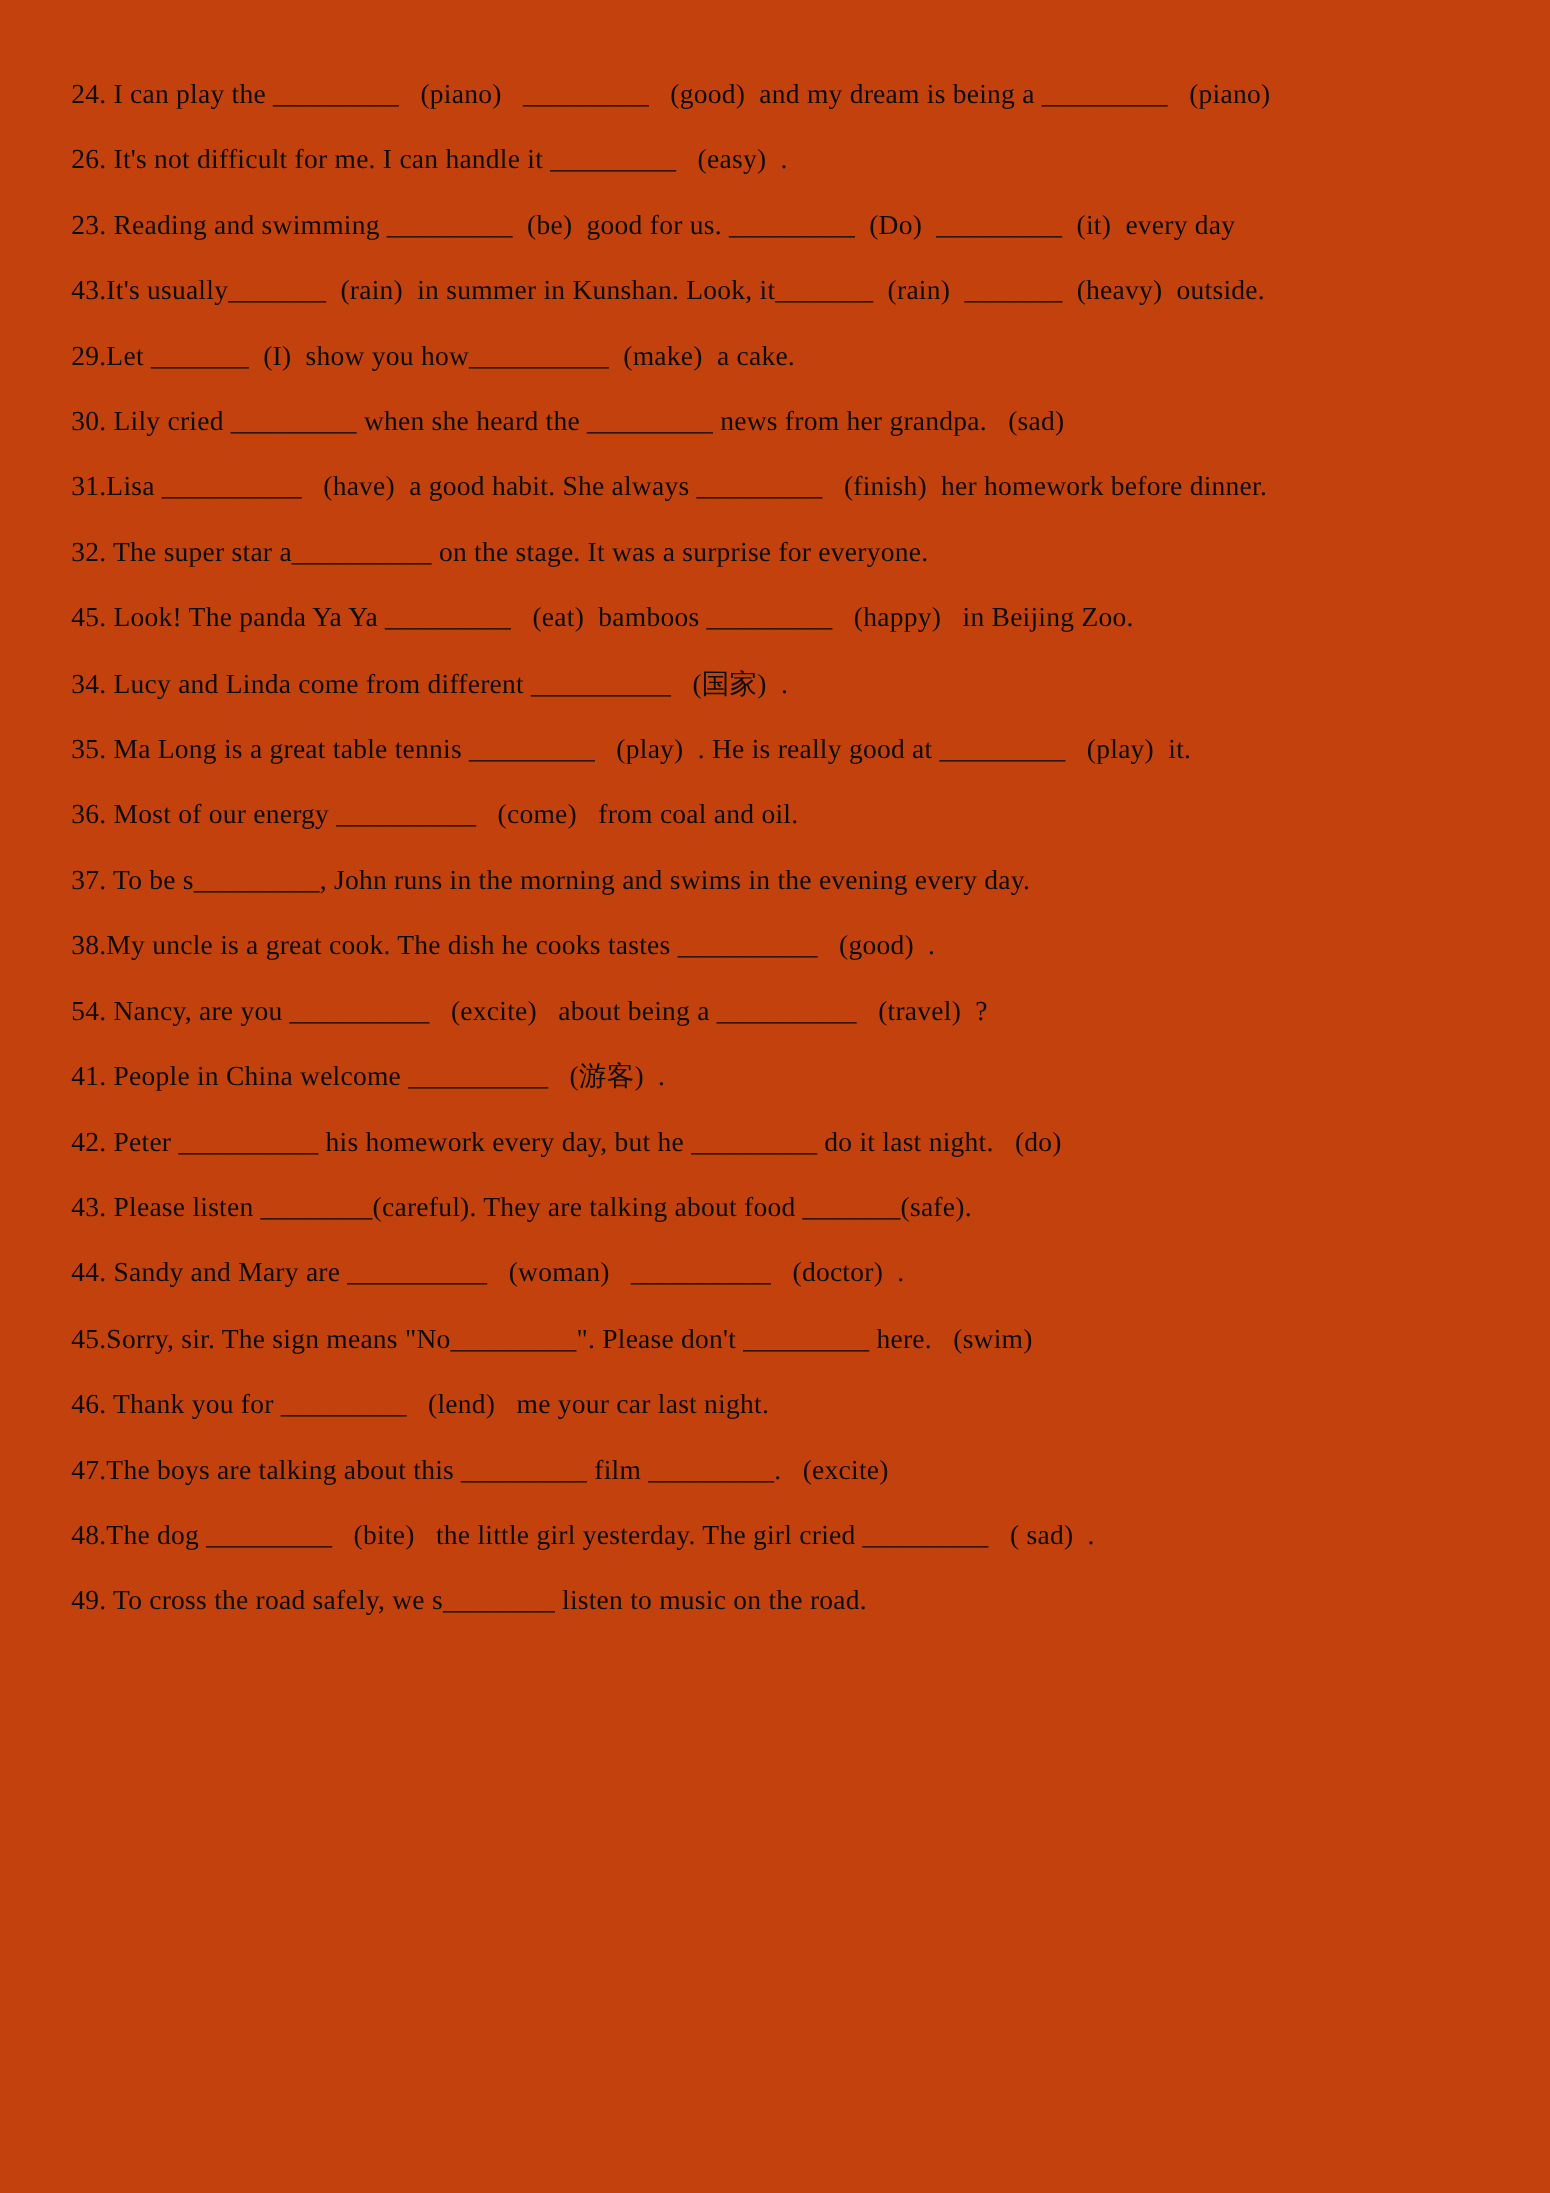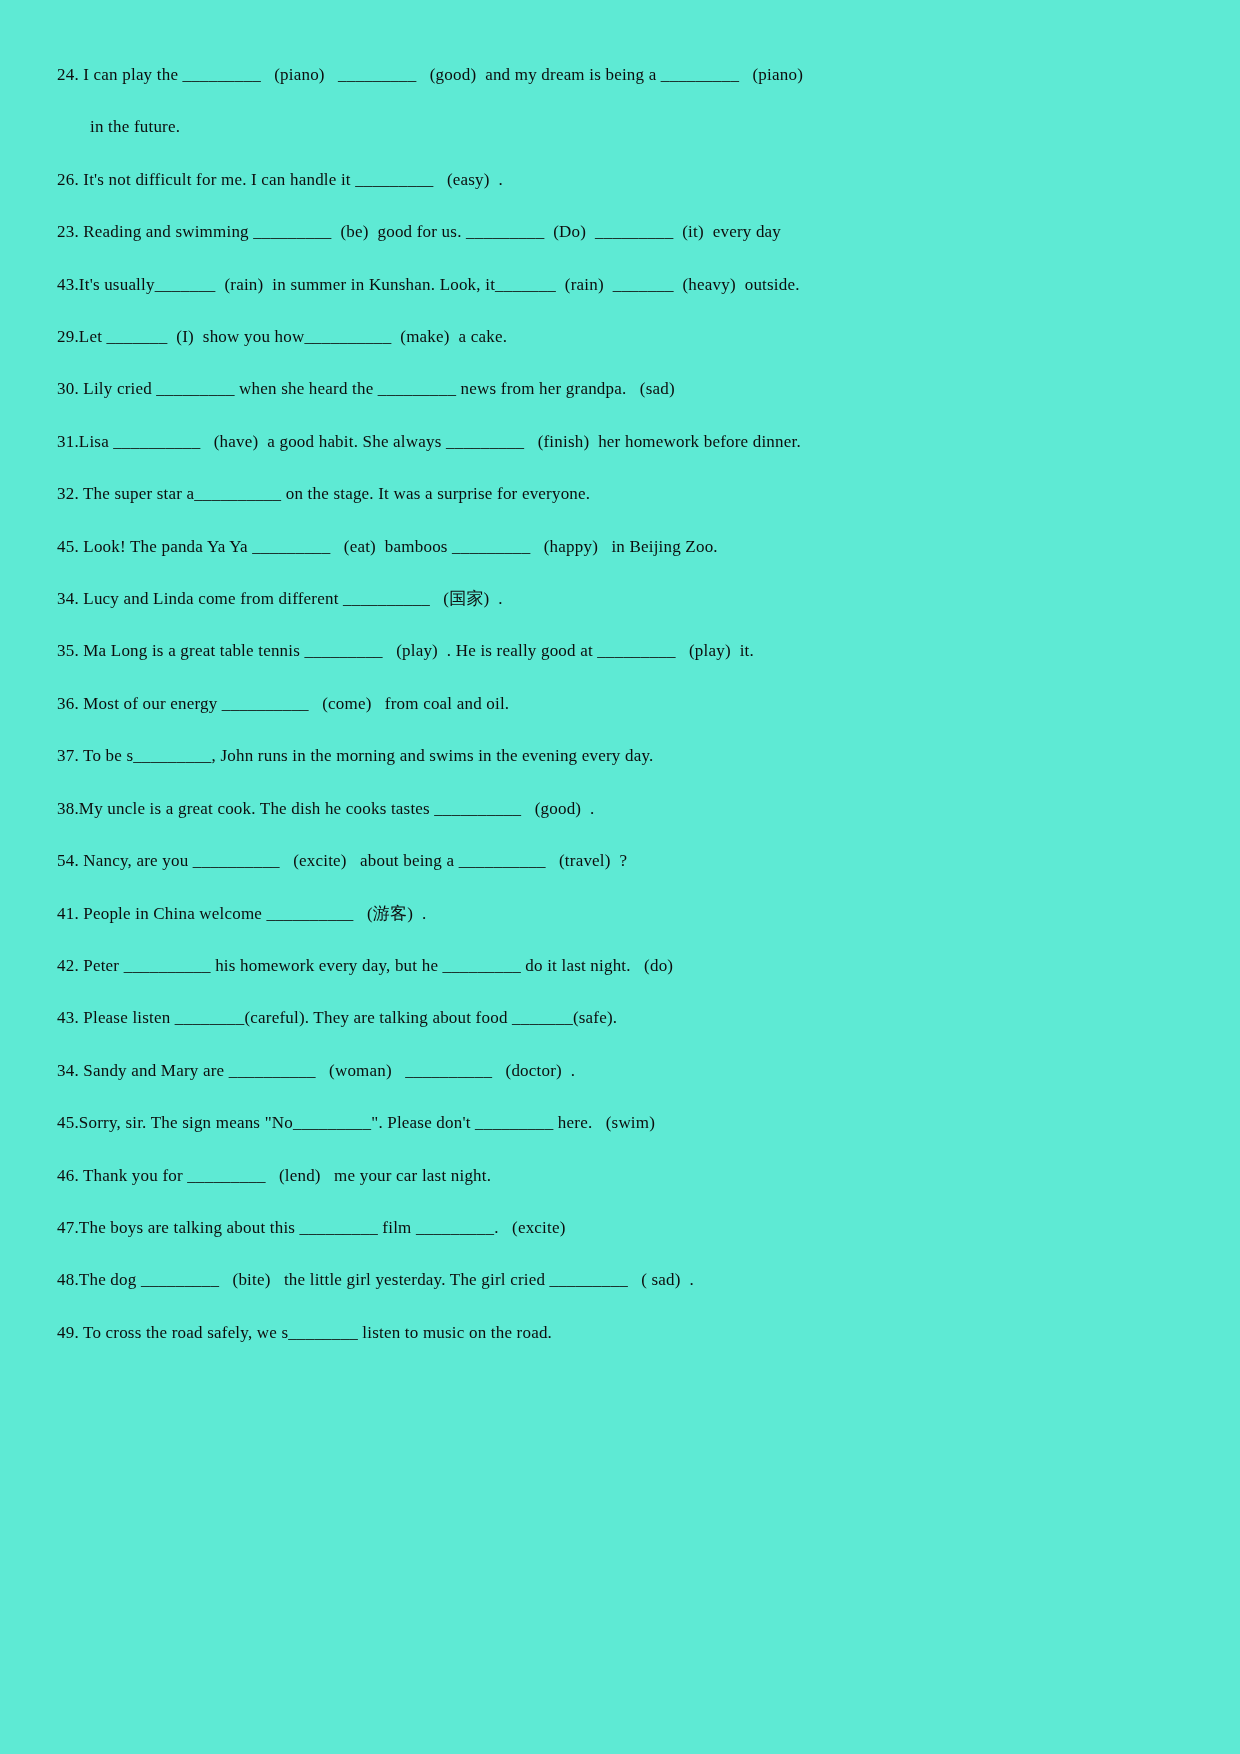--- a/index.html
+++ b/index.html
@@ -5,62 +5,61 @@
   html, body {
     margin: 0;
     padding: 0;
     background: #e8e8e8;
   }
   .page {
     position: relative;
     width: 1240px;
     height: 1754px;
     margin: 0 auto;
-    background: #5eead4;
+    background: #c2410c;
     box-sizing: border-box;
     padding: 49px 38px 0 57px;
     font-family: "Liberation Serif", "DejaVu Serif", serif;
-    font-size: 17px;
+    font-size: 22px;
     color: #0d0d0d;
     overflow: hidden;
   }
   .q-line {
     white-space: pre-wrap;
     line-height: 52.4px;
     min-height: 52.4px;
     letter-spacing: 0.2px;
   }
   .q-line.cont {
     padding-left: 33px;
   }
 </style>
 </head>
 <body>
 
 <div class="page">
   <div id="question-list">
       <div class="q-line">24. I can play the _________   (piano)   _________   (good)  and my dream is being a _________   (piano)</div>
-      <div class="q-line cont">in the future.</div>
       <div class="q-line">26. It's not difficult for me. I can handle it _________   (easy)  .</div>
       <div class="q-line">23. Reading and swimming _________  (be)  good for us. _________  (Do)  _________  (it)  every day</div>
       <div class="q-line">43.It's usually_______  (rain)  in summer in Kunshan. Look, it_______  (rain)  _______  (heavy)  outside.</div>
       <div class="q-line">29.Let _______  (I)  show you how__________  (make)  a cake.</div>
       <div class="q-line">30. Lily cried _________ when she heard the _________ news from her grandpa.   (sad)</div>
       <div class="q-line">31.Lisa __________   (have)  a good habit. She always _________   (finish)  her homework before dinner.</div>
       <div class="q-line">32. The super star a__________ on the stage. It was a surprise for everyone.</div>
       <div class="q-line">45. Look! The panda Ya Ya _________   (eat)  bamboos _________   (happy)   in Beijing Zoo.</div>
       <div class="q-line">34. Lucy and Linda come from different __________   (国家)  .</div>
       <div class="q-line">35. Ma Long is a great table tennis _________   (play)  . He is really good at _________   (play)  it.</div>
       <div class="q-line">36. Most of our energy __________   (come)   from coal and oil.</div>
       <div class="q-line">37. To be s_________, John runs in the morning and swims in the evening every day.</div>
       <div class="q-line">38.My uncle is a great cook. The dish he cooks tastes __________   (good)  .</div>
       <div class="q-line">54. Nancy, are you __________   (excite)   about being a __________   (travel)  ?</div>
       <div class="q-line">41. People in China welcome __________   (游客)  .</div>
       <div class="q-line">42. Peter __________ his homework every day, but he _________ do it last night.   (do)</div>
       <div class="q-line">43. Please listen ________(careful). They are talking about food _______(safe).</div>
-      <div class="q-line">34. Sandy and Mary are __________   (woman)   __________   (doctor)  .</div>
+      <div class="q-line">44. Sandy and Mary are __________   (woman)   __________   (doctor)  .</div>
       <div class="q-line">45.Sorry, sir. The sign means "No_________". Please don't _________ here.   (swim)</div>
       <div class="q-line">46. Thank you for _________   (lend)   me your car last night.</div>
       <div class="q-line">47.The boys are talking about this _________ film _________.   (excite)</div>
       <div class="q-line">48.The dog _________   (bite)   the little girl yesterday. The girl cried _________   ( sad)  .</div>
       <div class="q-line">49. To cross the road safely, we s________ listen to music on the road.</div>
     </div>
 </div>
 
 </body></html>

